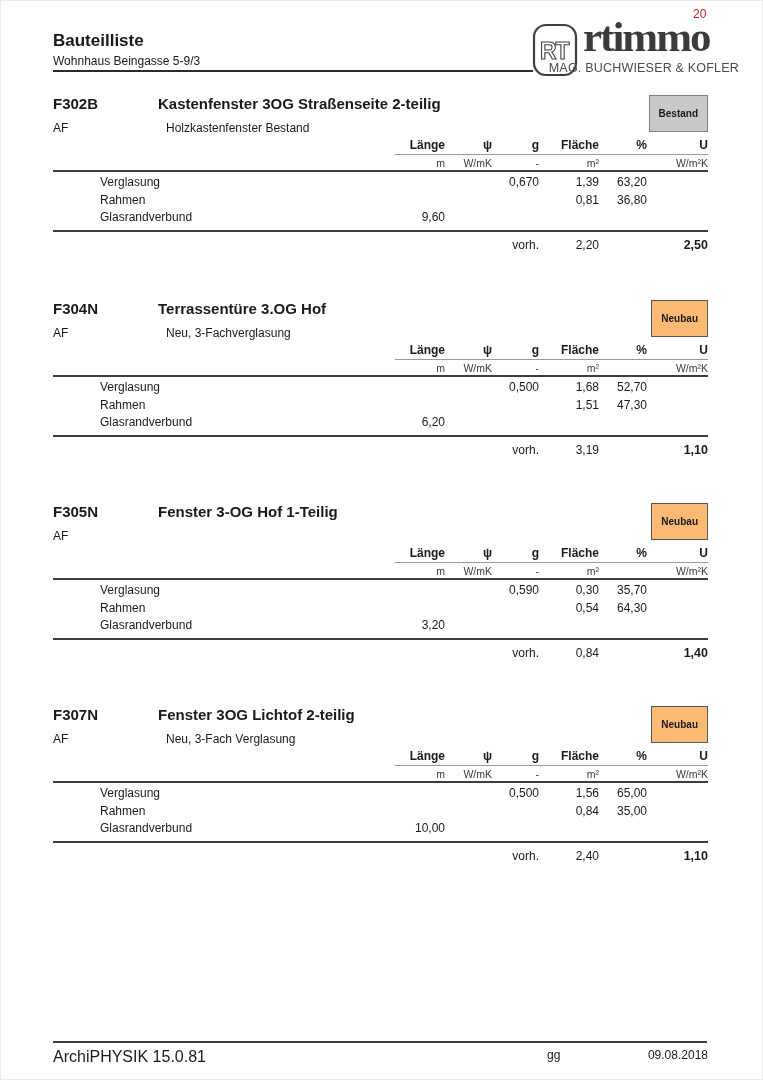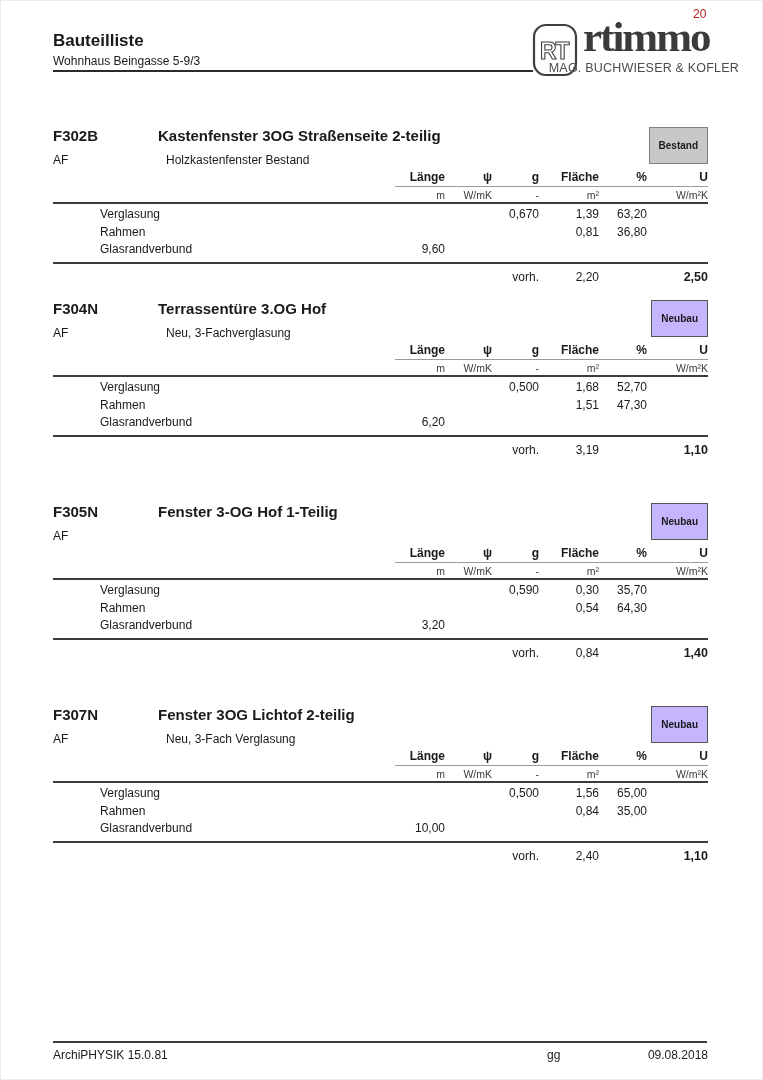--- a/index.html
+++ b/index.html
@@ -16,29 +16,29 @@
   .header-rule { position:absolute; left:53px; top:70px; width:480px; height:2px; background:#2b2b2b; }
 
   .logo-box { position:absolute; left:532px; top:23px; width:64px; height:54px; }
   .brand { position:absolute; left:583px; top:15px; font-size:43px; line-height:1;
            font-weight:bold; letter-spacing:-2px; color:#3b3b3b;font-family:Liberation Serif, serif; }
   .page-number { position:absolute; left:693px; top:7px; font-size:12px; color:#b91c1c; }
   .firm { position:absolute; right:24px; top:61px; font-size:12.5px; color:#4a4a4a; letter-spacing:.2px; }
 
   
   .section { position:absolute; left:53px; width:655px; }
-  .s1 { top:95px;margin-top:32px; } .s2 { top:300px; } .s3 { top:503px; } .s4 { top:706px; }
+  .s1 { top:95px; } .s2 { top:300px; } .s3 { top:503px; } .s4 { top:706px; }
 
   .sec-head { position:relative; height:26px; }
   .sec-code { position:absolute; left:0; top:0; font-size:15px; font-weight:bold; }
   .sec-title { position:absolute; left:105px; top:0; font-size:15px; font-weight:bold; }
   .badge { position:absolute; right:0; top:0; font-size:10px; font-weight:bold;
            padding:12px 9px; min-width:56px; text-align:center; }
   .badge.bestand { background:#c8c8c8; border:1px solid #7f7f7f; color:#1a1a1a; }
-  .badge.neubau  { background:#c4b5fd; border:1px solid #555; color:#1a1a1a;margin-left:9px; }
+  .badge.neubau  { background:#fdba74; border:1px solid #555; color:#1a1a1a;margin-left:9px; }
 
   .sec-sub { position:relative; height:16px; font-size:12px; }
   .sub-code { position:absolute; left:0; top:0; }
   .sub-desc { position:absolute; left:113px; top:0; }
 
   
   .grid-row { display:grid; grid-template-columns:342px 50px 47px 47px 60px 48px 61px; }
   .c { text-align:right; }
   .lblcell { text-align:left; padding-left:47px; }
 
@@ -50,21 +50,21 @@
   .units-row { height:15px; font-size:10.5px; color:#3a3a3a; align-items:center; }
 
   .tbl-body { border-top:2px solid #3c3c3c; border-bottom:2px solid #3c3c3c; padding:2px 0 3px 0; }
   .body-row { height:17.5px; line-height:17.5px; font-size:12px; }
 
   .total-row { padding-top:5px; height:22px; font-size:12px; align-items:center; }
   .total-u { font-weight:bold; font-size:12.5px; }
 
   
   .footer-rule { position:absolute; left:53px; top:1041px; width:654px; height:2px; background:#3c3c3c; }
-  .footer-app  { position:absolute; left:53px;  top:1048px; font-size:12px; }
+  .footer-app  { position:absolute; left:53px;  top:1048px; font-size:16px; }
   .footer-ini  { position:absolute; left:547px; top:1048px; font-size:12px; }
   .footer-date { position:absolute; right:55px; top:1048px; font-size:12px; }
 </style>
 </head>
 <body>
 
 <div class="page">
 
   <div class="doc-title">Bauteilliste</div>
   <div class="doc-subtitle">Wohnhaus Beingasse 5-9/3</div>

